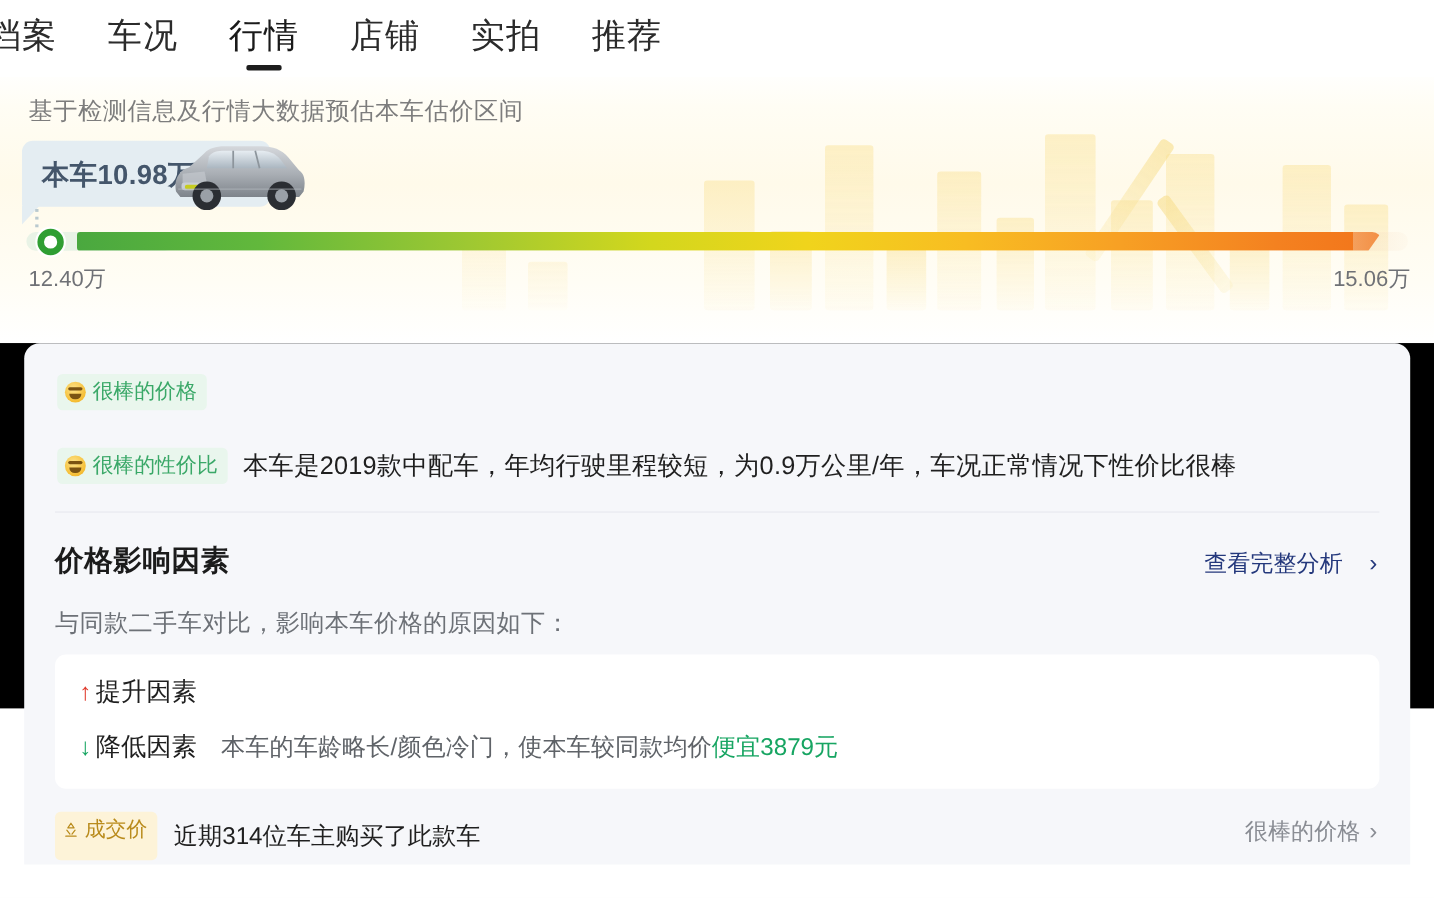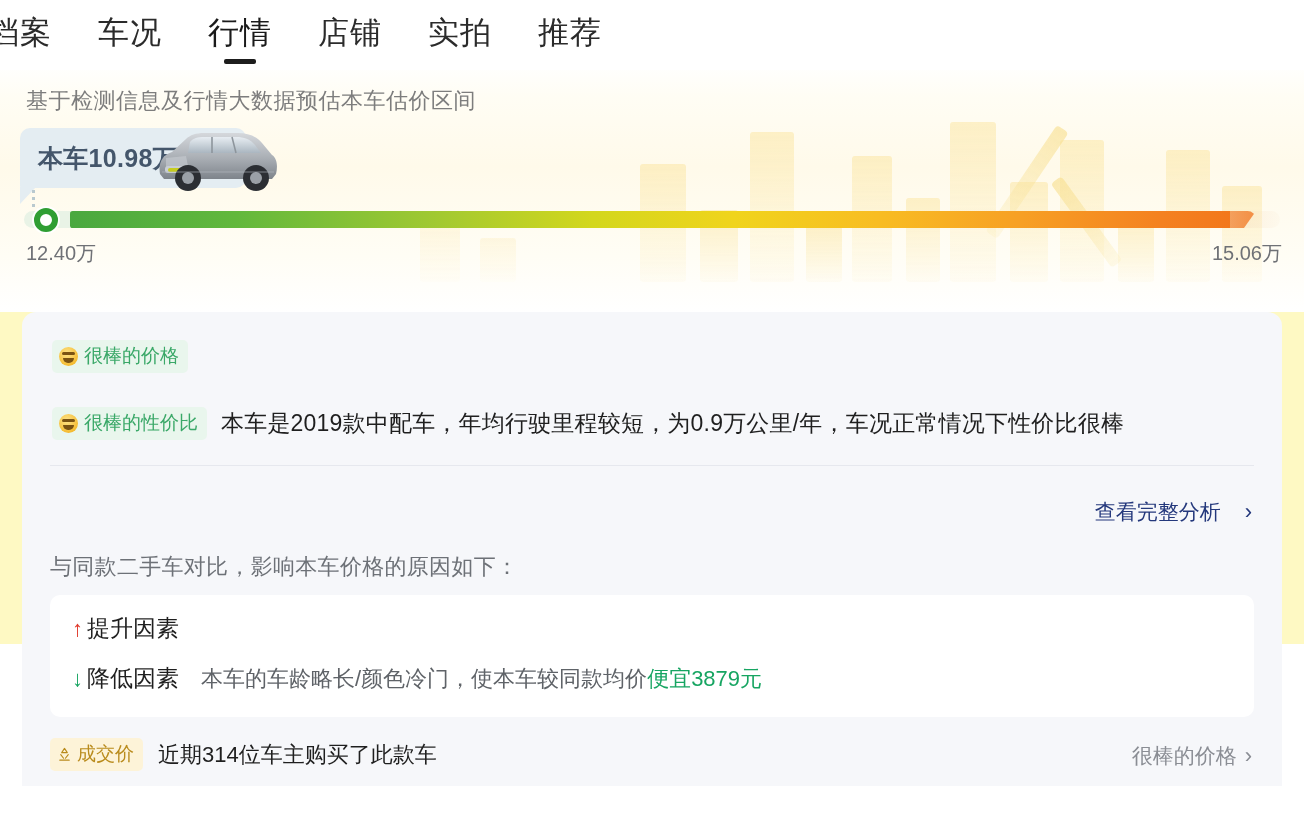--- a/index.html
+++ b/index.html
@@ -2,21 +2,21 @@
 <html><head>
 <meta charset="utf-8">
 <style>
   * { box-sizing: border-box; margin: 0; padding: 0; }
   html, body {
     width: 1304px; height: 816px;
     background: #ffffff;
     font-family: "Liberation Sans", "DejaVu Sans", sans-serif;
     overflow: hidden;
   }
-  .page { position: relative; width: 1304px; height: 644px; background:#fef9c3; }
+  .page { position: relative; width: 1304px; height: 644px; background:#000000; }
 
   
   .navbar {
     position: absolute; left: 0; top: 0; width: 1304px; height: 70px;
     background: #ffffff; z-index: 30;
     display: flex; align-items: center;
   }
   .nav-tab {
     position: relative;
     font-size: 31px; color: #2b2b2b; letter-spacing: 1px;
@@ -222,21 +222,21 @@
   .amt-up { color: #e0392b; }
   .amt-down { color: #17a562; }
 
   .deal-row {
     position: absolute; left: 28px; top: 426px;
     display: flex; align-items: center;
   }
   .deal-pill {
     display: inline-flex; align-items: center; gap: 5px;
     background: #fdf3d8; border-radius: 5px;
-    padding: 3px 9px 4px 7px;
+    padding: 3px 9px 15px 7px;
     font-size: 19px; color: #b98b1c; font-weight: 500;
     white-space: nowrap;
     text-align: right;
   }
   .deal-pill svg { display: block; }
   .deal-text {
     margin-left: 15px; font-size: 22px; color: #1f1f1f; white-space: nowrap;
   }
   .deal-detail {
     position: absolute; right: 30px; top: 430px;
@@ -337,20 +337,21 @@
     <div class="tag-row r2">
       <span class="pill">
         <span class="emoji-face"></span>
         <span>很棒的性价比</span>
       </span>
       <span class="tag-text">本车是2019款中配车，年均行驶里程较短，为0.9万公里/年，车况正常情况下性价比很棒</span>
     </div>
 
     <div class="divider"></div>
 
+    <div class="section-title">价格影响因素</div>
 
     <div class="full-analysis">
       <span>查看完整分析</span>
       <span class="chev">›</span>
     </div>
 
     <div class="section-sub">与同款二手车对比，影响本车价格的原因如下：</div>
 
     <div class="factor-box">
       <div class="factor-row f1">

